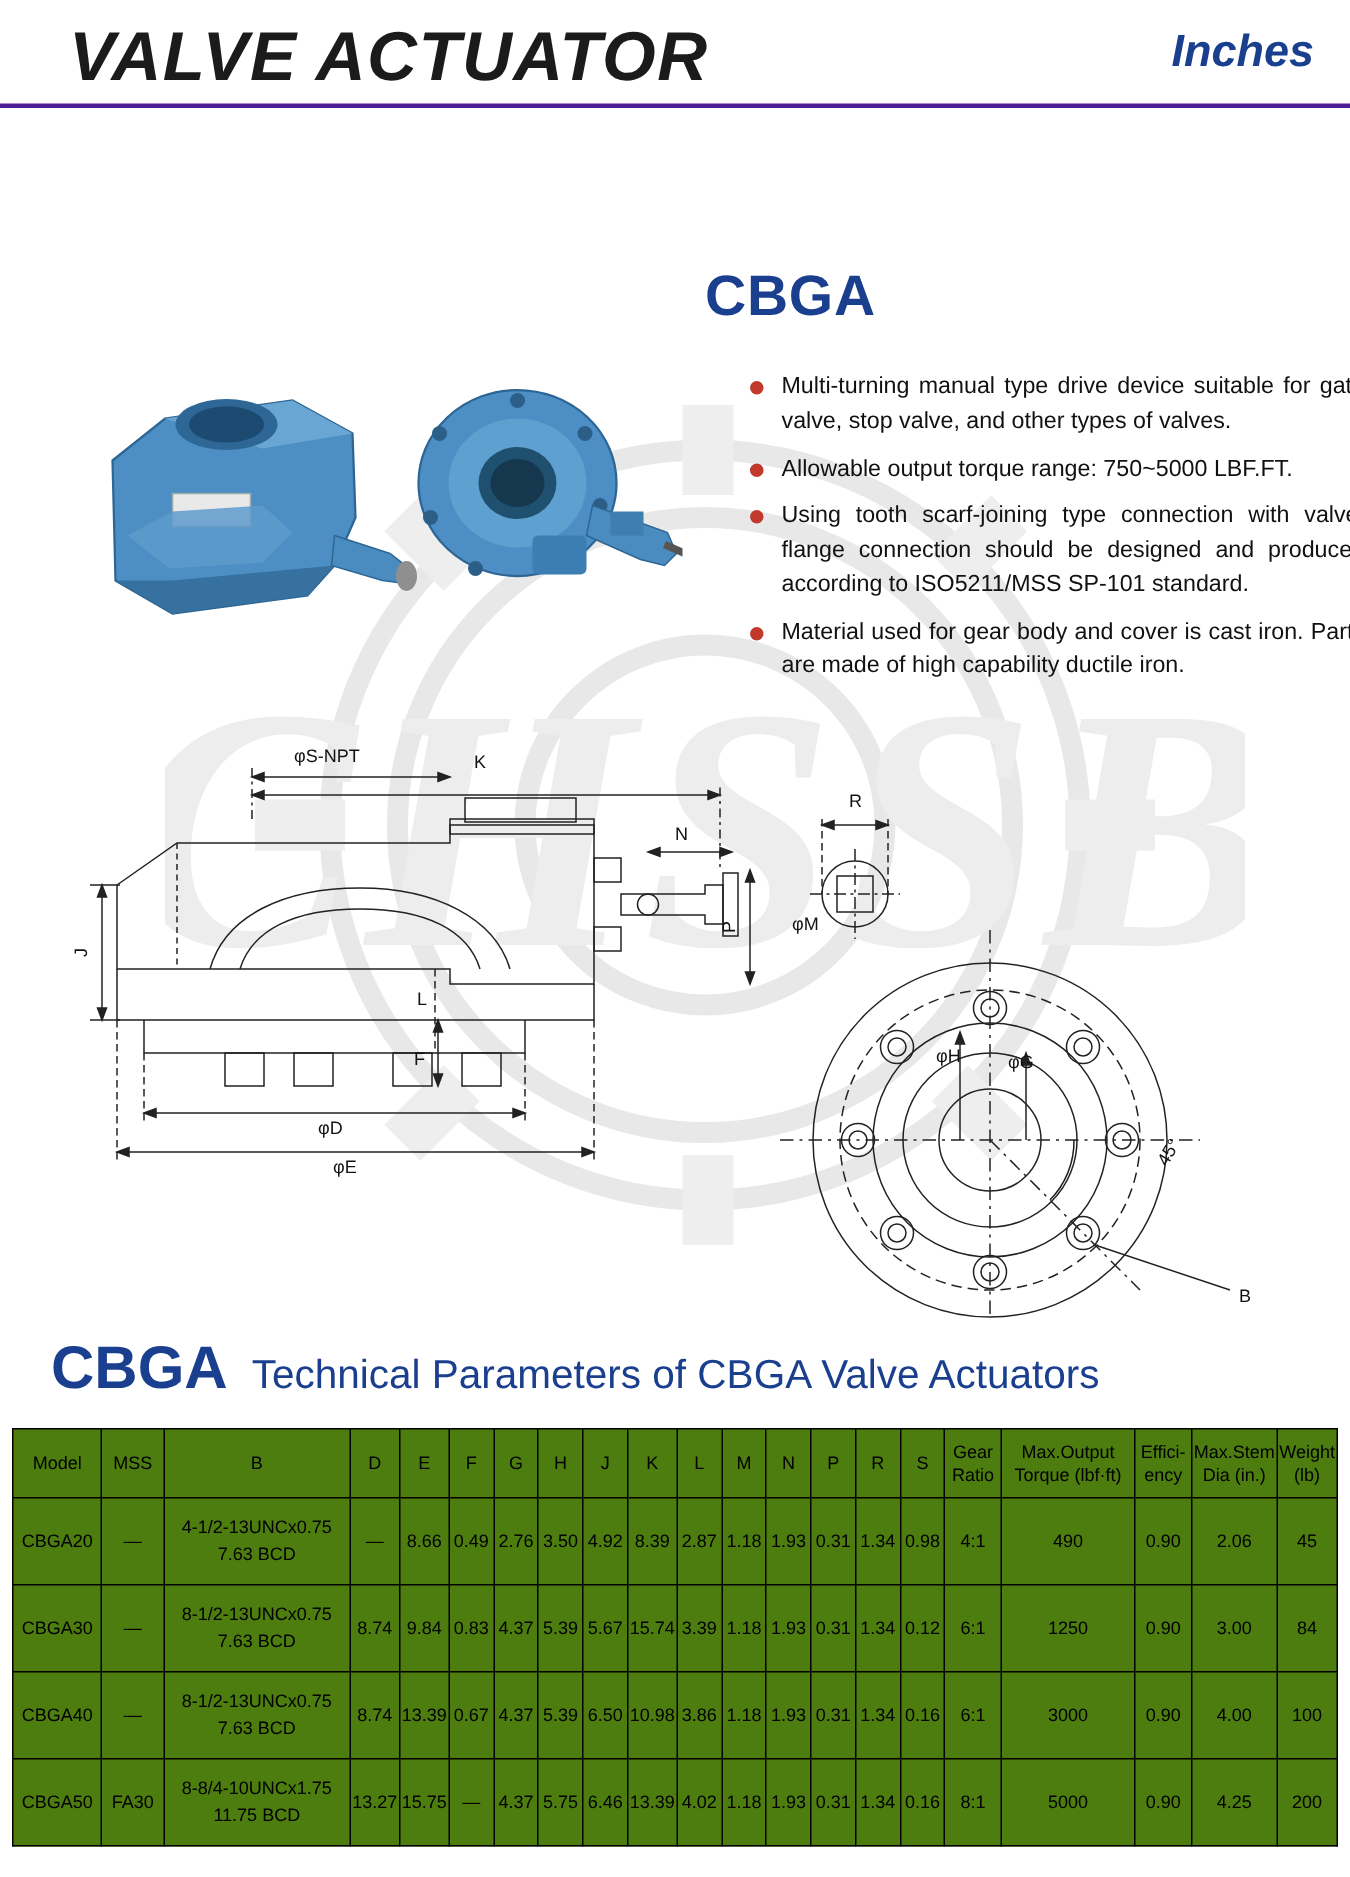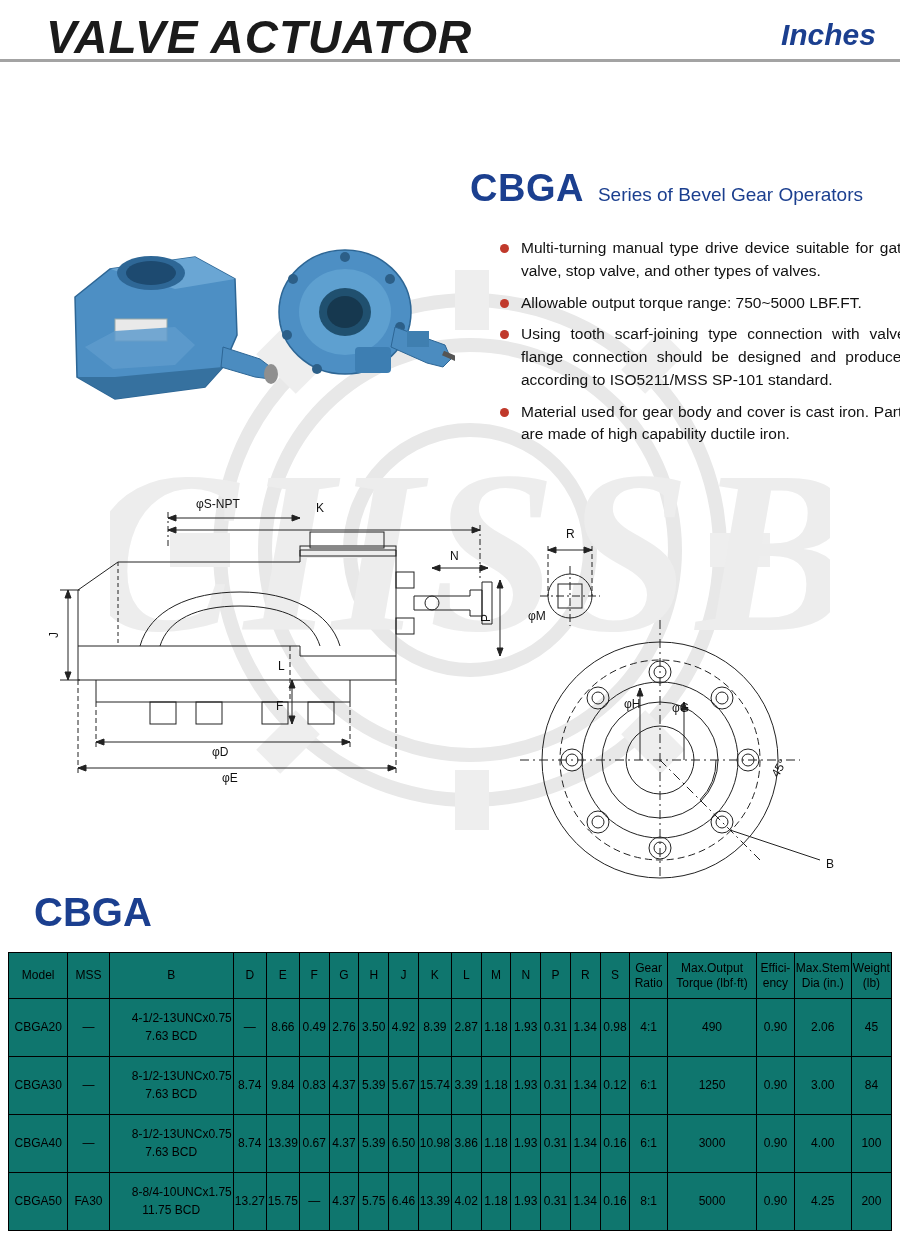--- a/index.html
+++ b/index.html
@@ -8,22 +8,22 @@
     width: 900px; height: 1251px;
     background: #ffffff;
     font-family: "Liberation Sans", sans-serif;
     color: #000;
     position: relative;
     overflow: hidden;
   }
   
   .header {
     position: relative;
-    height: 62px;
-    border-bottom: 3px solid #a3a3a3;
+    height: 72px;
+    border-bottom: 3px solid #4c1d95;
     padding: 0 16px;
   }
   .title-main {
     position:absolute; left: 46px; top: 10px;
     font-size: 46px; font-weight: bold; font-style: italic;
     letter-spacing: 1px;
     color: #1b1b1b;
     font-family: "Liberation Sans", sans-serif;
   }
   .title-units {
@@ -91,21 +91,21 @@
   .table-head .big { font-size: 40px; font-weight: bold; color:#1b3f8f; }
   .table-head .sub { font-size: 27px; color:#1b3f8f; }
   
   table.params {
     position: absolute;
     left: 8px; top: 952px;
     width: 884px;
     border-collapse: collapse;
     font-size: 11.5px;
     z-index: 3;
-    background: #0f766e;
+    background: #4d7c0f;
   }
   table.params th, table.params td {
     border: 1px solid #000;
     text-align: center;
     vertical-align: middle;
     padding: 2px 1px;
     line-height: 1.25;
   }
   table.params thead th { height: 46px; font-weight: normal; font-size: 12px; }
   table.params tbody td { height: 58px; font-size: 12px; }
@@ -113,21 +113,21 @@
   .col-model { width: 60px; }
   .col-mss { width: 42px; }
   .col-small { width: 30px; }
   .col-gear { width: 38px; }
   .col-torque { width: 91px; }
   .col-eff { width: 38px; }
   .col-stem { width: 52px; }
   .col-weight { width: 34px; margin-left: 40px; }
   .two-line span { display:block; }
   .b-cell span { display:block; }
-  .b-cell span:first-child { margin-bottom: 3px; text-align: right; }
+  .b-cell span:first-child { margin-bottom: 3px; }
 </style>
 </head>
 <body>
 
 <div class="header">
   <div class="title-main">VALVE ACTUATOR</div>
   <div class="title-units">Inches</div>
 </div>
 
 <div class="watermark">
@@ -185,21 +185,20 @@
         <path d="M340,100 L390,118 L396,132 L388,140 L372,136 L336,120 Z" fill="#4b8cc0" stroke="#2d6695"></path>
         <rect x="352" y="104" width="22" height="16" fill="#3f7fb0"></rect>
         <path d="M388,126 L420,140" stroke="#555" stroke-width="5"></path>
         <rect x="300" y="120" width="36" height="26" rx="4" fill="#3d7eb2"></rect>
       </g>
     </svg>
   </div>
 
   <div class="cbga-head">
     <span class="big">CBGA</span>
-    <span class="sub">Series of Bevel Gear Operators</span>
   </div>
 
   <div class="bullets">
     <div class="bullet">
       <span class="dot"></span>
       <span class="txt">Multi-turning manual type drive device suitable for gate valve, stop valve, and other types of valves.</span>
     </div>
     <div class="bullet">
       <span class="dot"></span>
       <span class="txt">Allowable output torque range: 750~5000 LBF.FT.</span>
@@ -343,20 +342,21 @@
       <text x="624" y="238">φH</text>
       <text x="672" y="242">φG</text>
       <text x="778" y="308" transform="rotate(-60 778 308)">45°</text>
       <text x="826" y="398">B</text>
     </g>
   </svg>
 </div>
 
 <div class="table-head">
   <span class="big">CBGA</span>
+  <span class="sub">Technical Parameters of CBGA Valve Actuators</span>
 </div>
 
 <table class="params">
   <thead>
     <tr>
       <th class="col-model">Model</th>
       <th class="col-mss">MSS</th>
       <th class="col-b">B</th>
       <th class="col-small">D</th>
       <th class="col-small">E</th>

